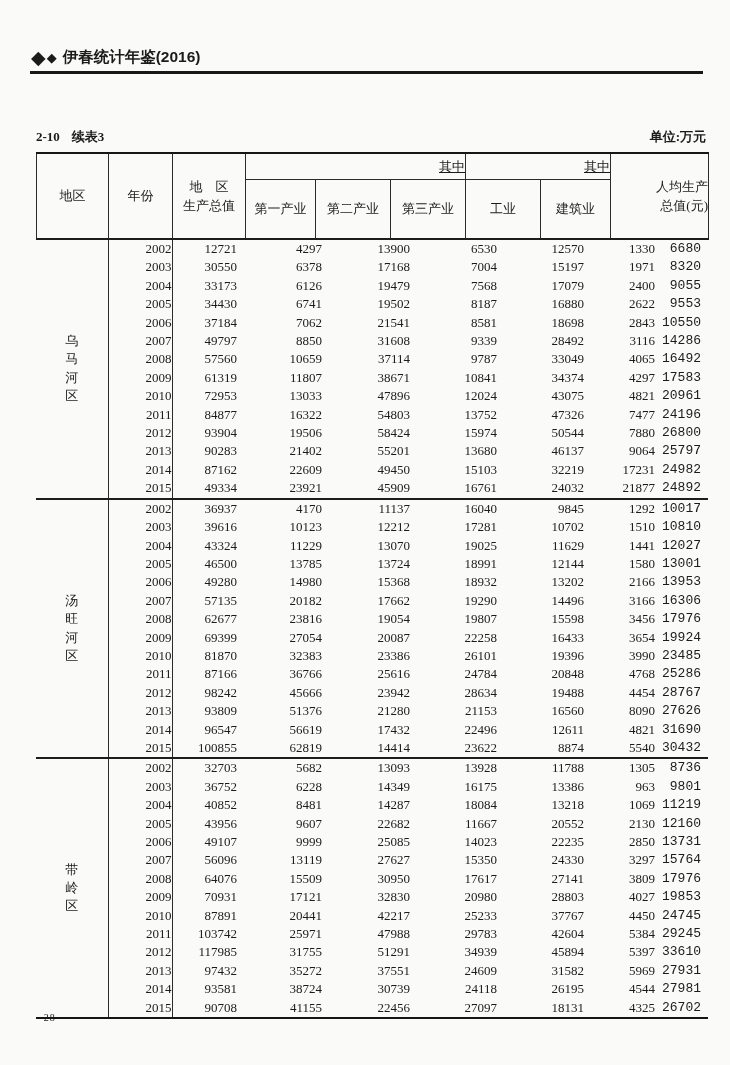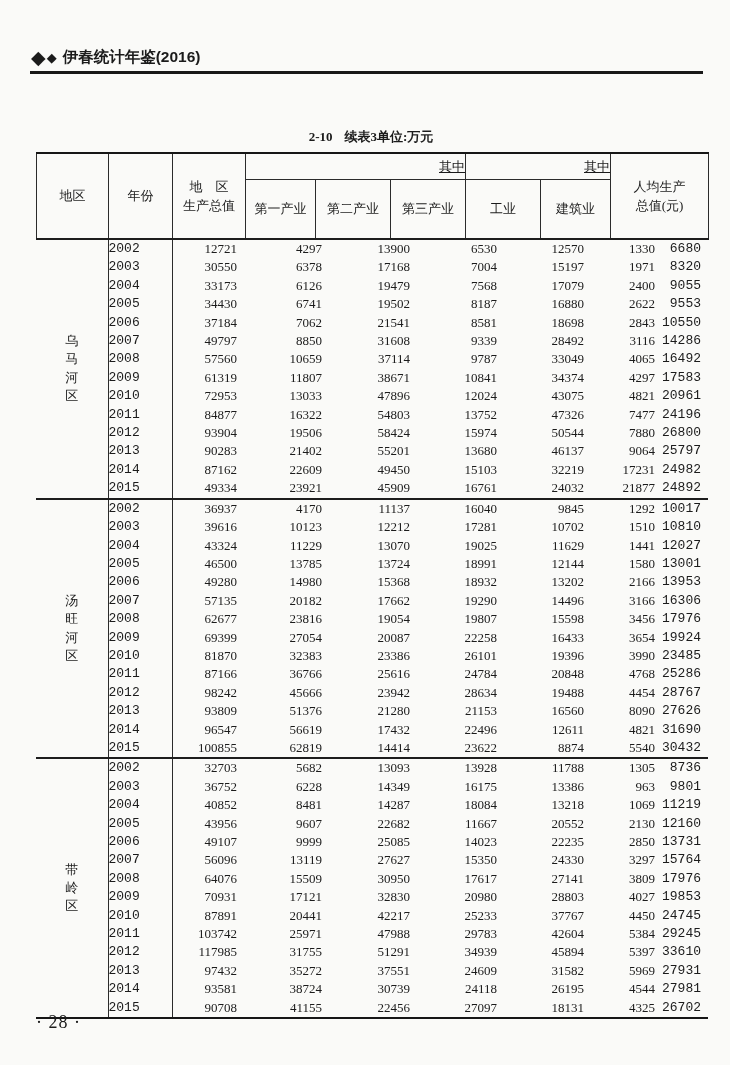--- a/index.html
+++ b/index.html
@@ -9,43 +9,43 @@
     font-family:"Liberation Serif","DejaVu Serif",serif;
   }
   
   .brand { position:absolute; left:31px; top:47px; display:flex; align-items:center;
            font-family:"Liberation Sans","DejaVu Sans",sans-serif; font-weight:bold; font-size:15.5px; }
   .dia-lg { font-size:19px; line-height:1; margin-right:1px; }
   .dia-sm { font-size:13px; line-height:1; margin-right:6px; }
   .rule { position:absolute; left:30px; width:673px; top:71px; height:3px; background:#181818; }
   
   .meta { position:absolute; left:36px; top:128px; width:670px; display:flex;
-          justify-content:center; font-size:13px; font-weight:bold; }
+          justify-content:space-between; font-size:13px; font-weight:bold; }
   .meta .ttl { margin-left:12px; }
   
   .tblwrap { position:absolute; left:36px; top:152px; width:672px; }
   table { border-collapse:collapse; table-layout:fixed; width:672px; }
   .hdr { border-top:2.5px solid #161616; border-bottom:2px solid #1d1d1d; }
   .hdr th { border:1px solid #2b2b2b; font-weight:normal; font-size:13px; padding:0;
             vertical-align:middle; text-align:center; line-height:1.5; }
   .hdr tr.r1 { height:26px; }
   .hdr tr.r2 { height:60px; }
   .hdr th.among { text-align:right; padding-left:6px;text-decoration:underline; }
-  .hdr th.pc { text-align:center; padding-left:0; }
+  .hdr th.pc { text-align:right; padding-left:0; }
   .bdy { border-bottom:2.5px solid #161616; }
   .bdy td { font-size:13px; height:18.4px; padding:0; line-height:18.4px; }
-  .year-cell { text-align:left; border-left:1px solid #2b2b2b; border-right:1px solid #2b2b2b;font-family:Liberation Mono, monospace; }
+  .year-cell { text-align:right; border-left:1px solid #2b2b2b; border-right:1px solid #2b2b2b; }
   .num-cell { text-align:right; padding-right:3px; }
   .bdy td:last-child { padding-right:7px;font-family:Liberation Mono, monospace; }
   .region-cell { vertical-align:middle; text-align:center; }
   .region-cell .vchar { line-height:18.4px; height:18.4px; }
   .region-start td { border-top:2px solid #1d1d1d; }
   .region-start.first-region td { border-top:none; }
   
-  .pageno { position:absolute; left:36px; top:1012px; font-size:18px; letter-spacing:1px; }
+  .pageno { position:absolute; left:36px; top:1012px; font-size:10px; letter-spacing:1px; }
 </style>
 </head>
 <body>
 
 <div class="page">
 
   <div class="brand">
     <span class="dia-lg">◆</span>
     <span class="dia-sm">◆</span>
     <span>伊春统计年鉴(2016)</span>

